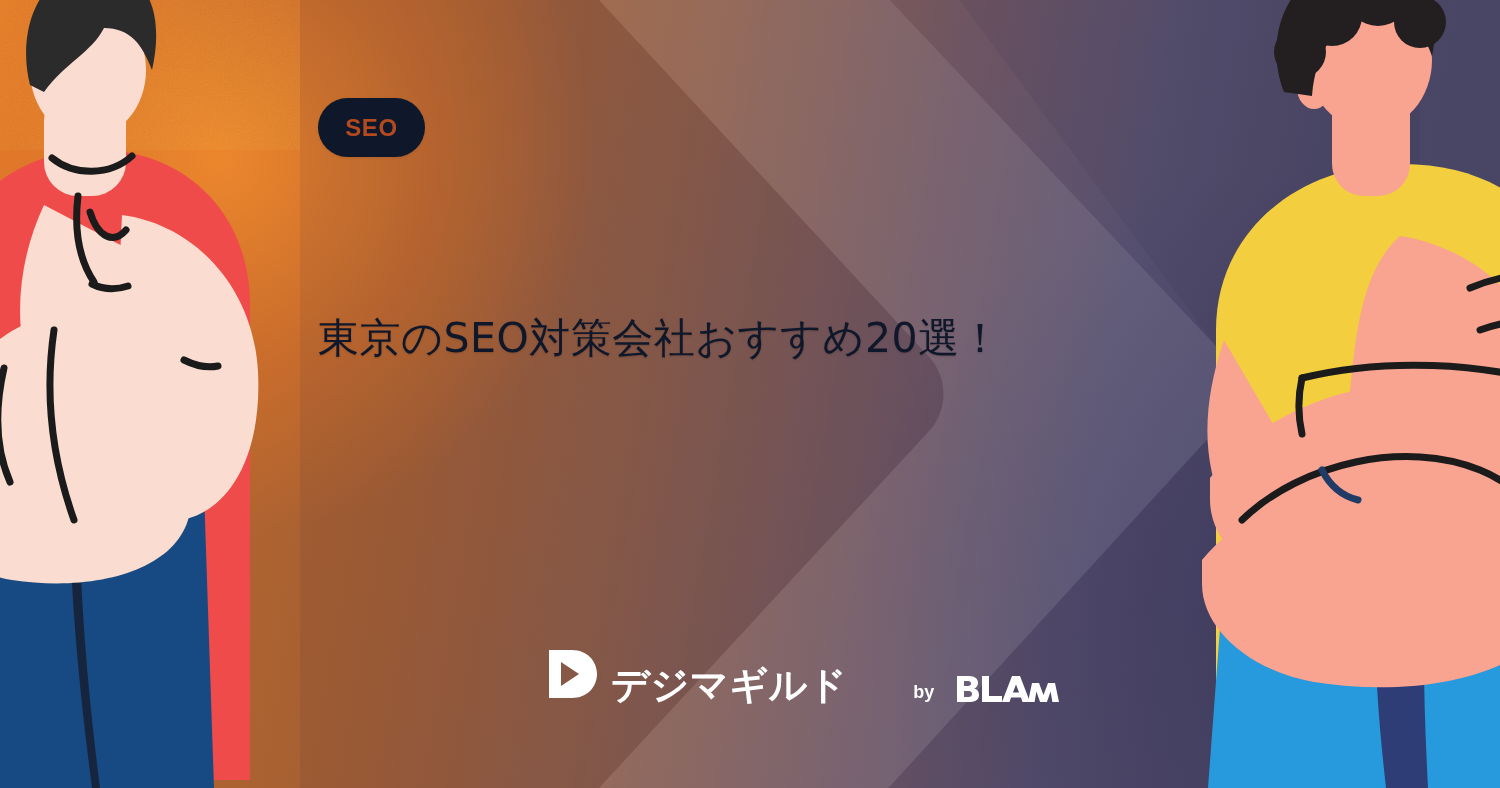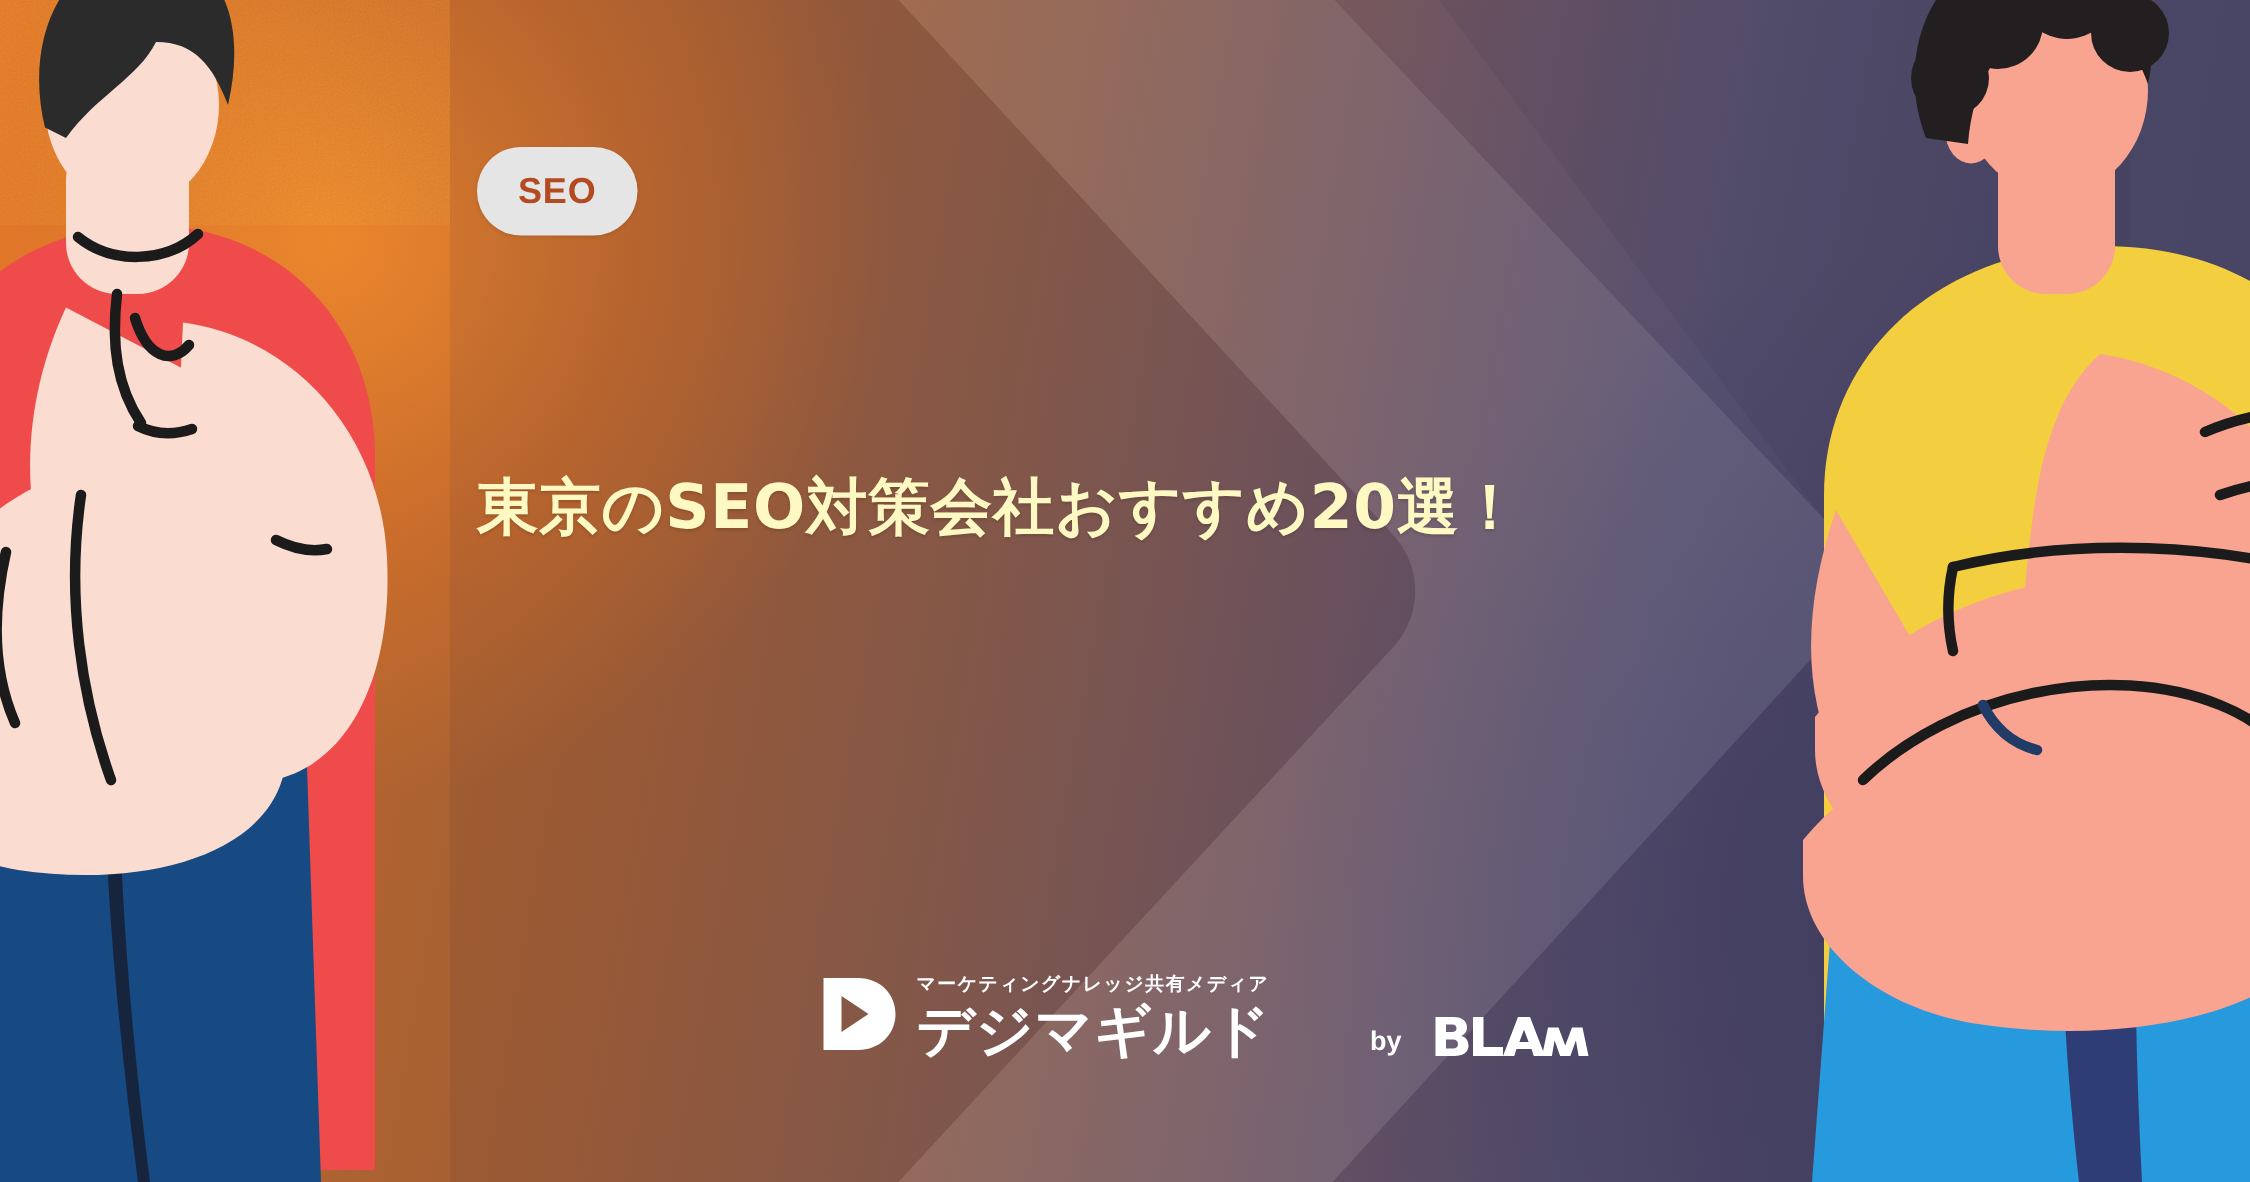--- a/index.html
+++ b/index.html
@@ -72,42 +72,42 @@
   .content{
     position:absolute;
     left:313px; top:0;
     width:760px; height:788px;
   }
 
   .seo-badge{
     position:absolute;
     left:5px; top:98px;
     width:107px; height:59px;
-    background:#e5e5e5;
+    background:#0f172a;
     border-radius:30px;
     display:flex;
     align-items:center;
     justify-content:center;
     box-shadow:0 1px 3px rgba(0,0,0,.10);
   }
   .seo-badge span{
     color:#b34a20;
     font-size:24px;
     font-weight:bold;
     letter-spacing:.6px;
     font-family:"Liberation Sans","DejaVu Sans",sans-serif;
   }
 
   .headline{
     position:absolute;
     left:5px; top:305px;
     width:760px;
-    color:#fef9c3;
+    color:#0f172a;
     font-size:41px;
-    font-weight:bold;
+    font-weight:normal;
     line-height:1.62;
     letter-spacing:.5px;
     font-family:"DejaVu Sans","Liberation Sans",sans-serif;
     text-shadow:0 1px 2px rgba(40,20,10,.18);
   }
   .headline .line{ display:block; white-space:nowrap; }
 
   
   .logo{
     position:absolute;
@@ -244,21 +244,20 @@
     </h1>
   </div>
 
   <div class="logo">
     <svg class="logo-mark" viewBox="0 0 52 52" aria-hidden="true">
       <path d="M3,2 L26,2 C41,2 51,13 51,26 C51,39 41,50 26,50 L3,50 Z
                M15,14 L15,38 L33,26 Z" fill="#ffffff" fill-rule="evenodd"></path>
     </svg>
 
     <div class="logo-textcol">
-      <div class="logo-tagline">マーケティングナレッジ共有メディア</div>
       <div class="logo-row">
         <div class="logo-name">デジマギルド</div>
         <div class="logo-by">by</div>
         <svg class="logo-brand" viewBox="0 0 108 28" aria-hidden="true">
 
           <path d="M1,1 L13,1 C19,1 22,4 22,8 C22,11 20,13 18,13.6 C21,14.2 23,16.4 23,20 C23,24.6 19.5,27 13.5,27 L1,27 Z
                    M8,6 L8,11 L12,11 C14,11 15,10 15,8.5 C15,7 14,6 12,6 Z
                    M8,16 L8,22 L12.6,22 C14.8,22 16,20.8 16,19 C16,17.2 14.8,16 12.6,16 Z" fill="#ffffff" fill-rule="evenodd"></path>
 
           <path d="M26,1 L33,1 L33,21 L46,21 L46,27 L26,27 Z" fill="#ffffff"></path>

